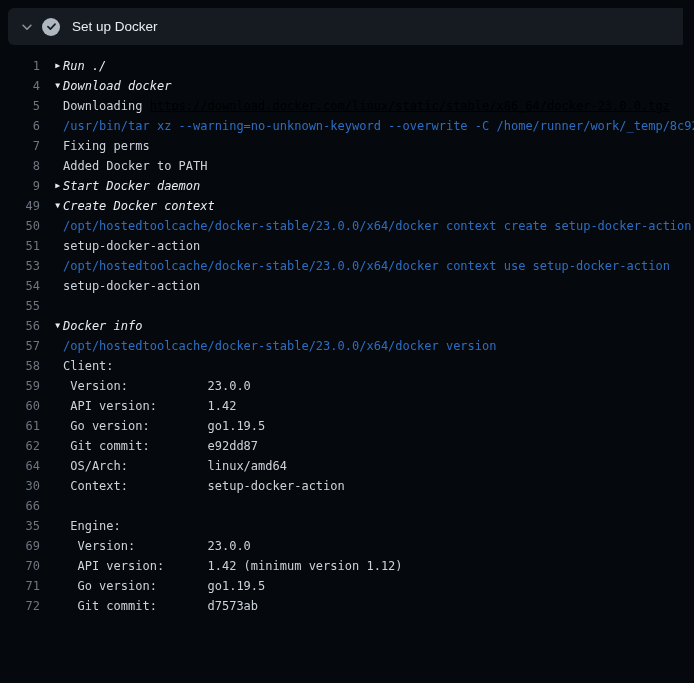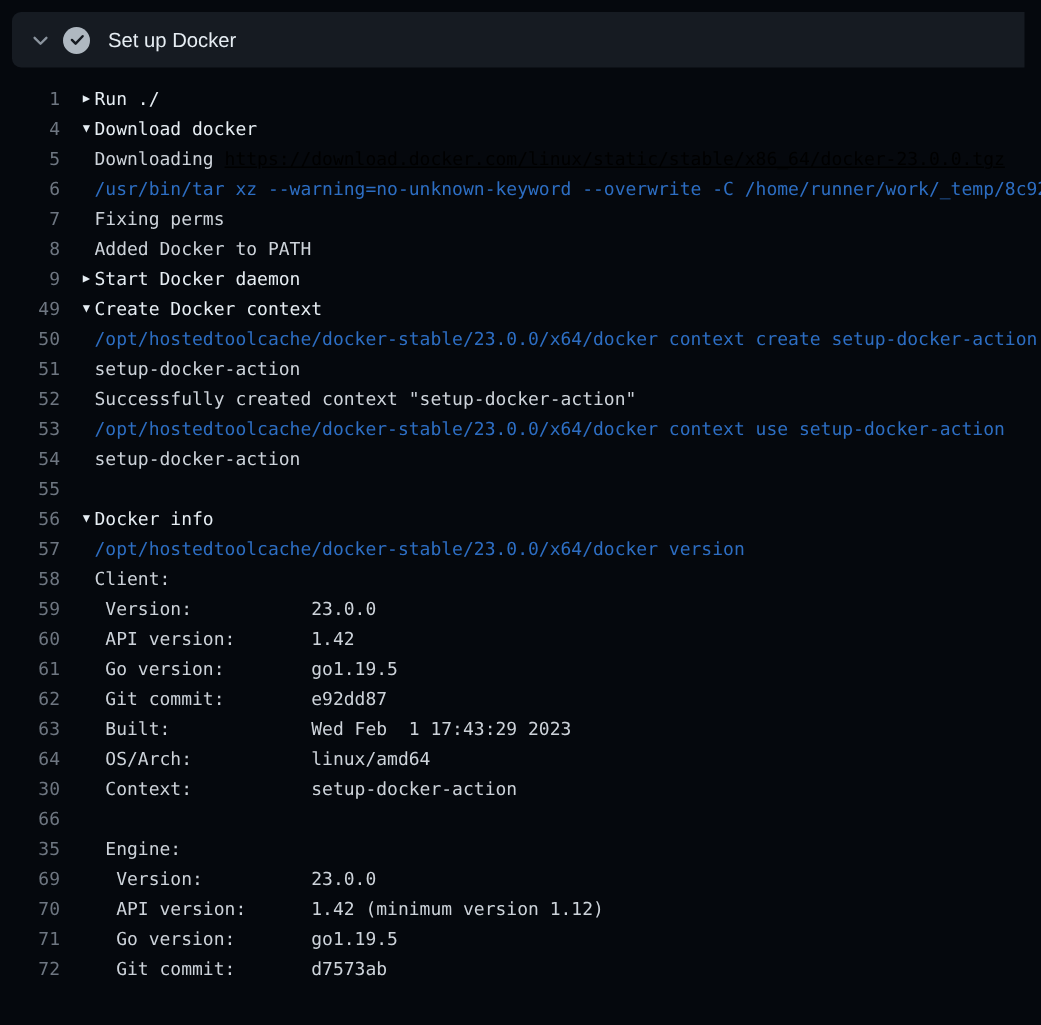--- a/index.html
+++ b/index.html
@@ -44,21 +44,21 @@
     flex:0 0 40px;text-align:right;
     color:var(--num,#6e7681);
     cursor:pointer;
   }
   .prefix{
     flex:0 0 23px;text-align:right;padding-right:3px;box-sizing:border-box;
     color:var(--group_title,#e6edf3);
     font-size:8px;line-height:20px;
   }
   .txt{color:var(--text,#cdd3da);}
-  .txt.group{color:var(--group_title,#e6edf3);cursor:pointer;}
+  .txt.group{color:var(--group_title,#e6edf3);cursor:pointer;font-style:italic;}
   .txt.command{color:var(--command_blue,#2d6ec3);}
   .loglink{color:inherit;text-decoration:underline;cursor:pointer;}
 </style>
 </head>
 <body>
 
 <div class="step-header">
   <span class="chevron">
     <svg width="14" height="14" viewBox="0 0 16 16">
       <path d="M3.5 6 8 10.5 12.5 6" fill="none" stroke="#8b949e" stroke-width="1.8" stroke-linecap="round" stroke-linejoin="round"></path>
@@ -76,32 +76,30 @@
     <div class="line"><span class="num">1</span><span class="prefix">▶</span><span class="txt group">Run ./</span></div>
     <div class="line"><span class="num">4</span><span class="prefix">▼</span><span class="txt group">Download docker</span></div>
     <div class="line"><span class="num">5</span><span class="prefix"></span><span class="txt">Downloading </span><a class="txt loglink">https://download.docker.com/linux/static/stable/x86_64/docker-23.0.0.tgz</a></div>
     <div class="line"><span class="num">6</span><span class="prefix"></span><span class="txt command">/usr/bin/tar xz --warning=no-unknown-keyword --overwrite -C /home/runner/work/_temp/8c92</span></div>
     <div class="line"><span class="num">7</span><span class="prefix"></span><span class="txt">Fixing perms</span></div>
     <div class="line"><span class="num">8</span><span class="prefix"></span><span class="txt">Added Docker to PATH</span></div>
     <div class="line"><span class="num">9</span><span class="prefix">▶</span><span class="txt group">Start Docker daemon</span></div>
     <div class="line"><span class="num">49</span><span class="prefix">▼</span><span class="txt group">Create Docker context</span></div>
     <div class="line"><span class="num">50</span><span class="prefix"></span><span class="txt command">/opt/hostedtoolcache/docker-stable/23.0.0/x64/docker context create setup-docker-action</span></div>
     <div class="line"><span class="num">51</span><span class="prefix"></span><span class="txt">setup-docker-action</span></div>
-    <div class="line"><span class="num">52</span><span class="prefix"></span><span class="txt">Successfully created context "setup-docker-action"</span></div>
     <div class="line"><span class="num">53</span><span class="prefix"></span><span class="txt command">/opt/hostedtoolcache/docker-stable/23.0.0/x64/docker context use setup-docker-action</span></div>
     <div class="line"><span class="num">54</span><span class="prefix"></span><span class="txt">setup-docker-action</span></div>
     <div class="line"><span class="num">55</span><span class="prefix"></span></div>
     <div class="line"><span class="num">56</span><span class="prefix">▼</span><span class="txt group">Docker info</span></div>
     <div class="line"><span class="num">57</span><span class="prefix"></span><span class="txt command">/opt/hostedtoolcache/docker-stable/23.0.0/x64/docker version</span></div>
     <div class="line"><span class="num">58</span><span class="prefix"></span><span class="txt">Client:</span></div>
     <div class="line"><span class="num">59</span><span class="prefix"></span><span class="txt"> Version:           23.0.0</span></div>
     <div class="line"><span class="num">60</span><span class="prefix"></span><span class="txt"> API version:       1.42</span></div>
     <div class="line"><span class="num">61</span><span class="prefix"></span><span class="txt"> Go version:        go1.19.5</span></div>
     <div class="line"><span class="num">62</span><span class="prefix"></span><span class="txt"> Git commit:        e92dd87</span></div>
-    <div class="line"><span class="num">63</span><span class="prefix"></span><span class="txt"> Built:             Wed Feb  1 17:43:29 2023</span></div>
     <div class="line"><span class="num">64</span><span class="prefix"></span><span class="txt"> OS/Arch:           linux/amd64</span></div>
     <div class="line"><span class="num">30</span><span class="prefix"></span><span class="txt"> Context:           setup-docker-action</span></div>
     <div class="line"><span class="num">66</span><span class="prefix"></span><span class="txt"></span></div>
     <div class="line"><span class="num">35</span><span class="prefix"></span><span class="txt"> Engine:</span></div>
     <div class="line"><span class="num">69</span><span class="prefix"></span><span class="txt">  Version:          23.0.0</span></div>
     <div class="line"><span class="num">70</span><span class="prefix"></span><span class="txt">  API version:      1.42 (minimum version 1.12)</span></div>
     <div class="line"><span class="num">71</span><span class="prefix"></span><span class="txt">  Go version:       go1.19.5</span></div>
     <div class="line"><span class="num">72</span><span class="prefix"></span><span class="txt">  Git commit:       d7573ab</span></div>
   </div>
 

